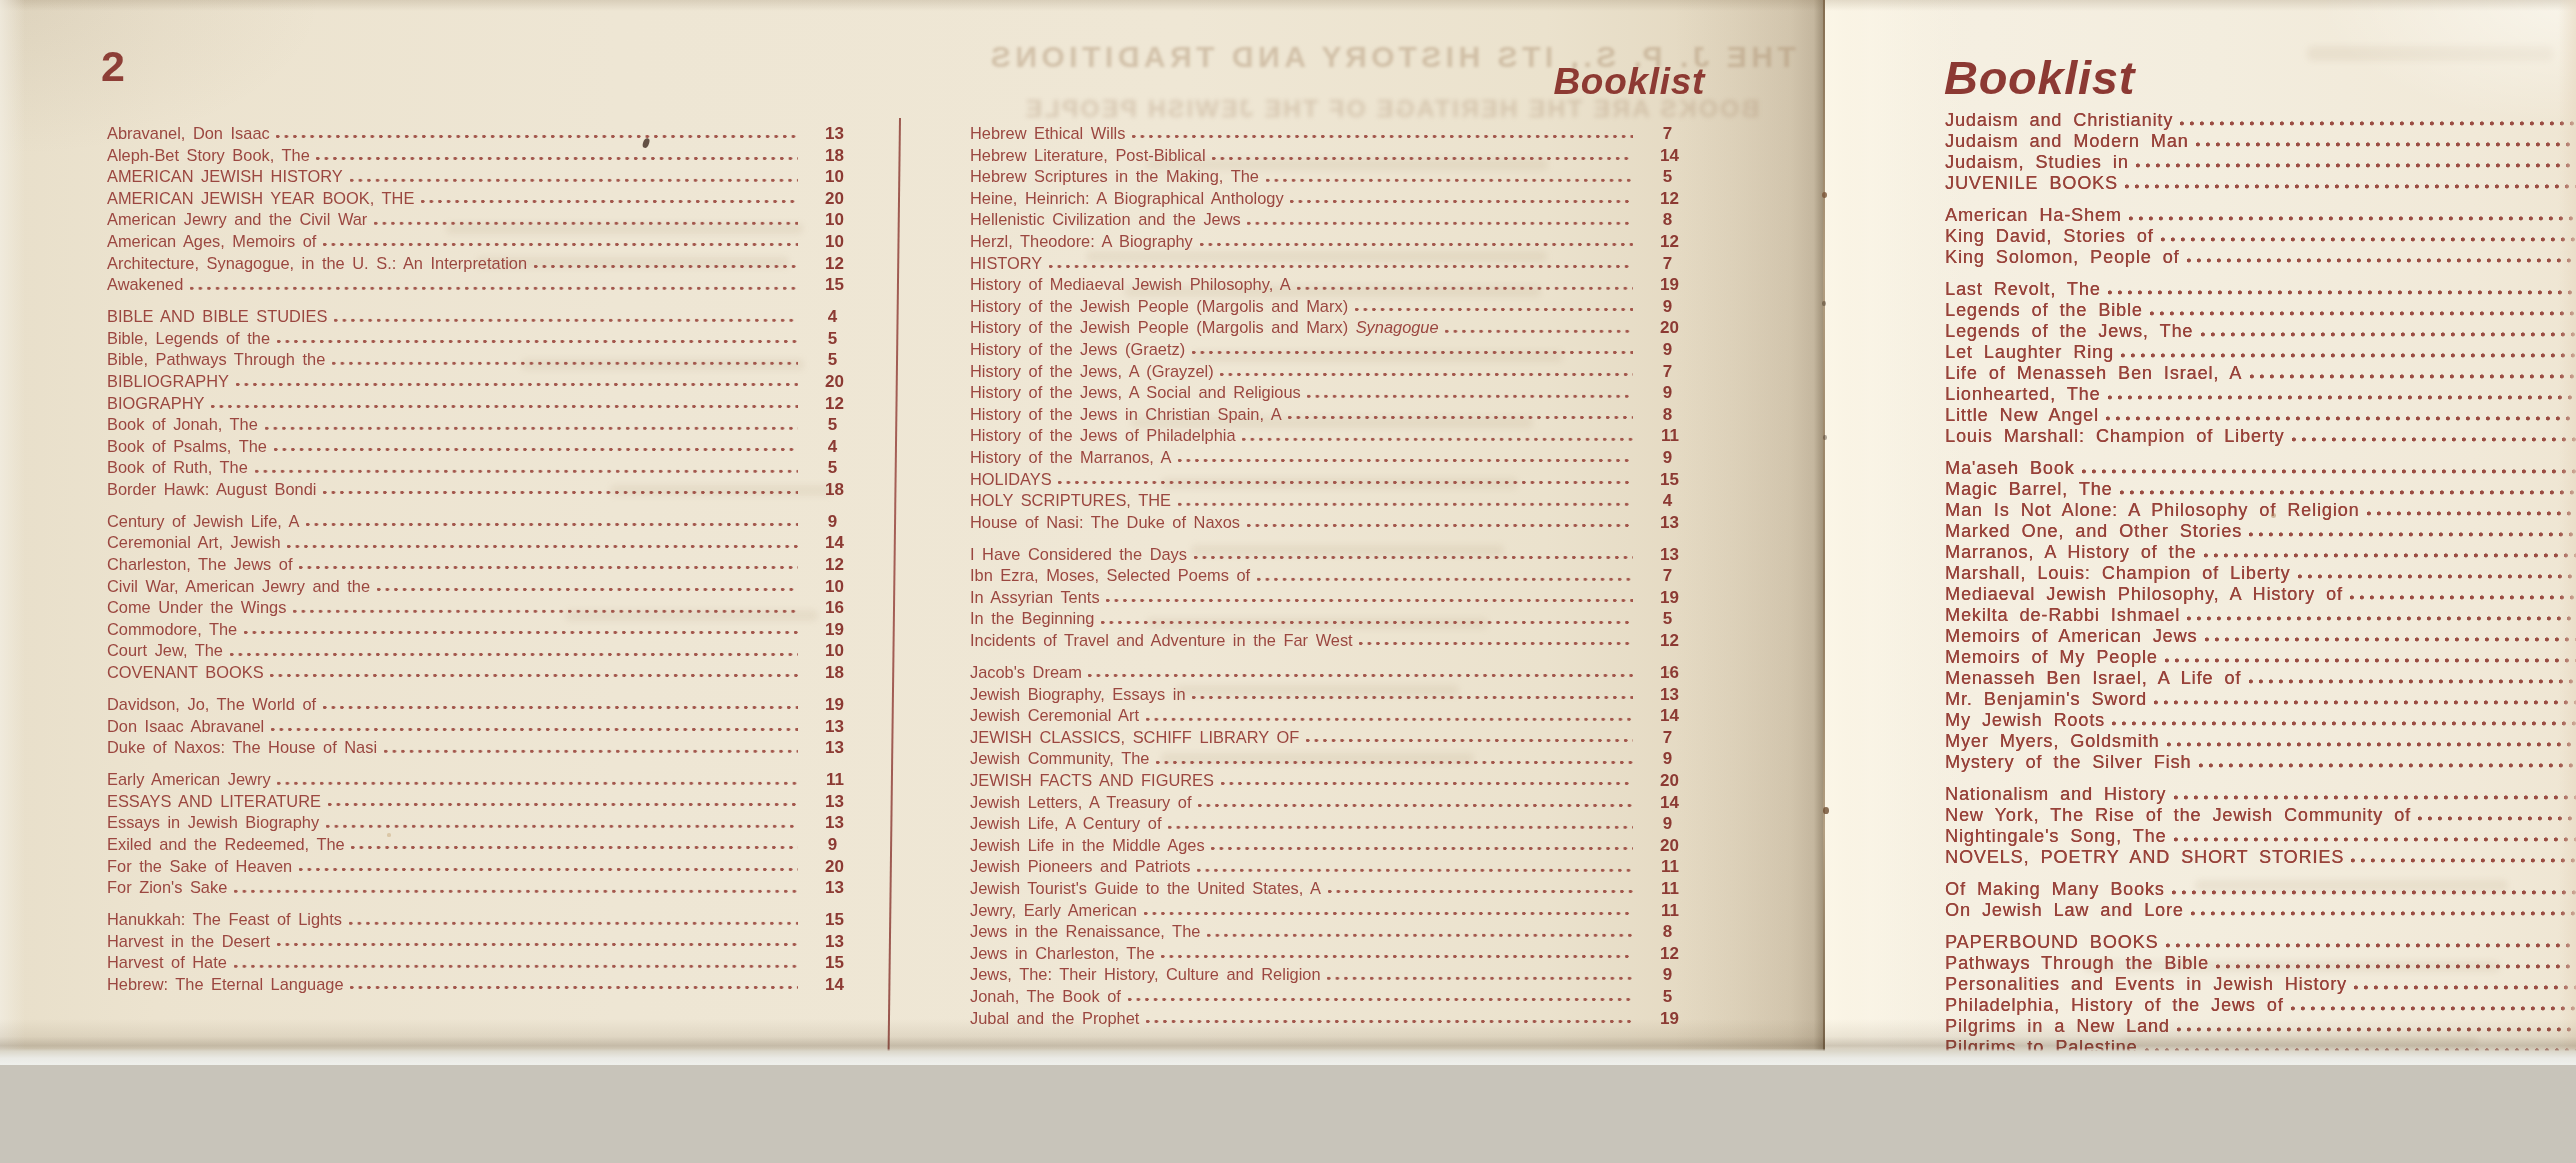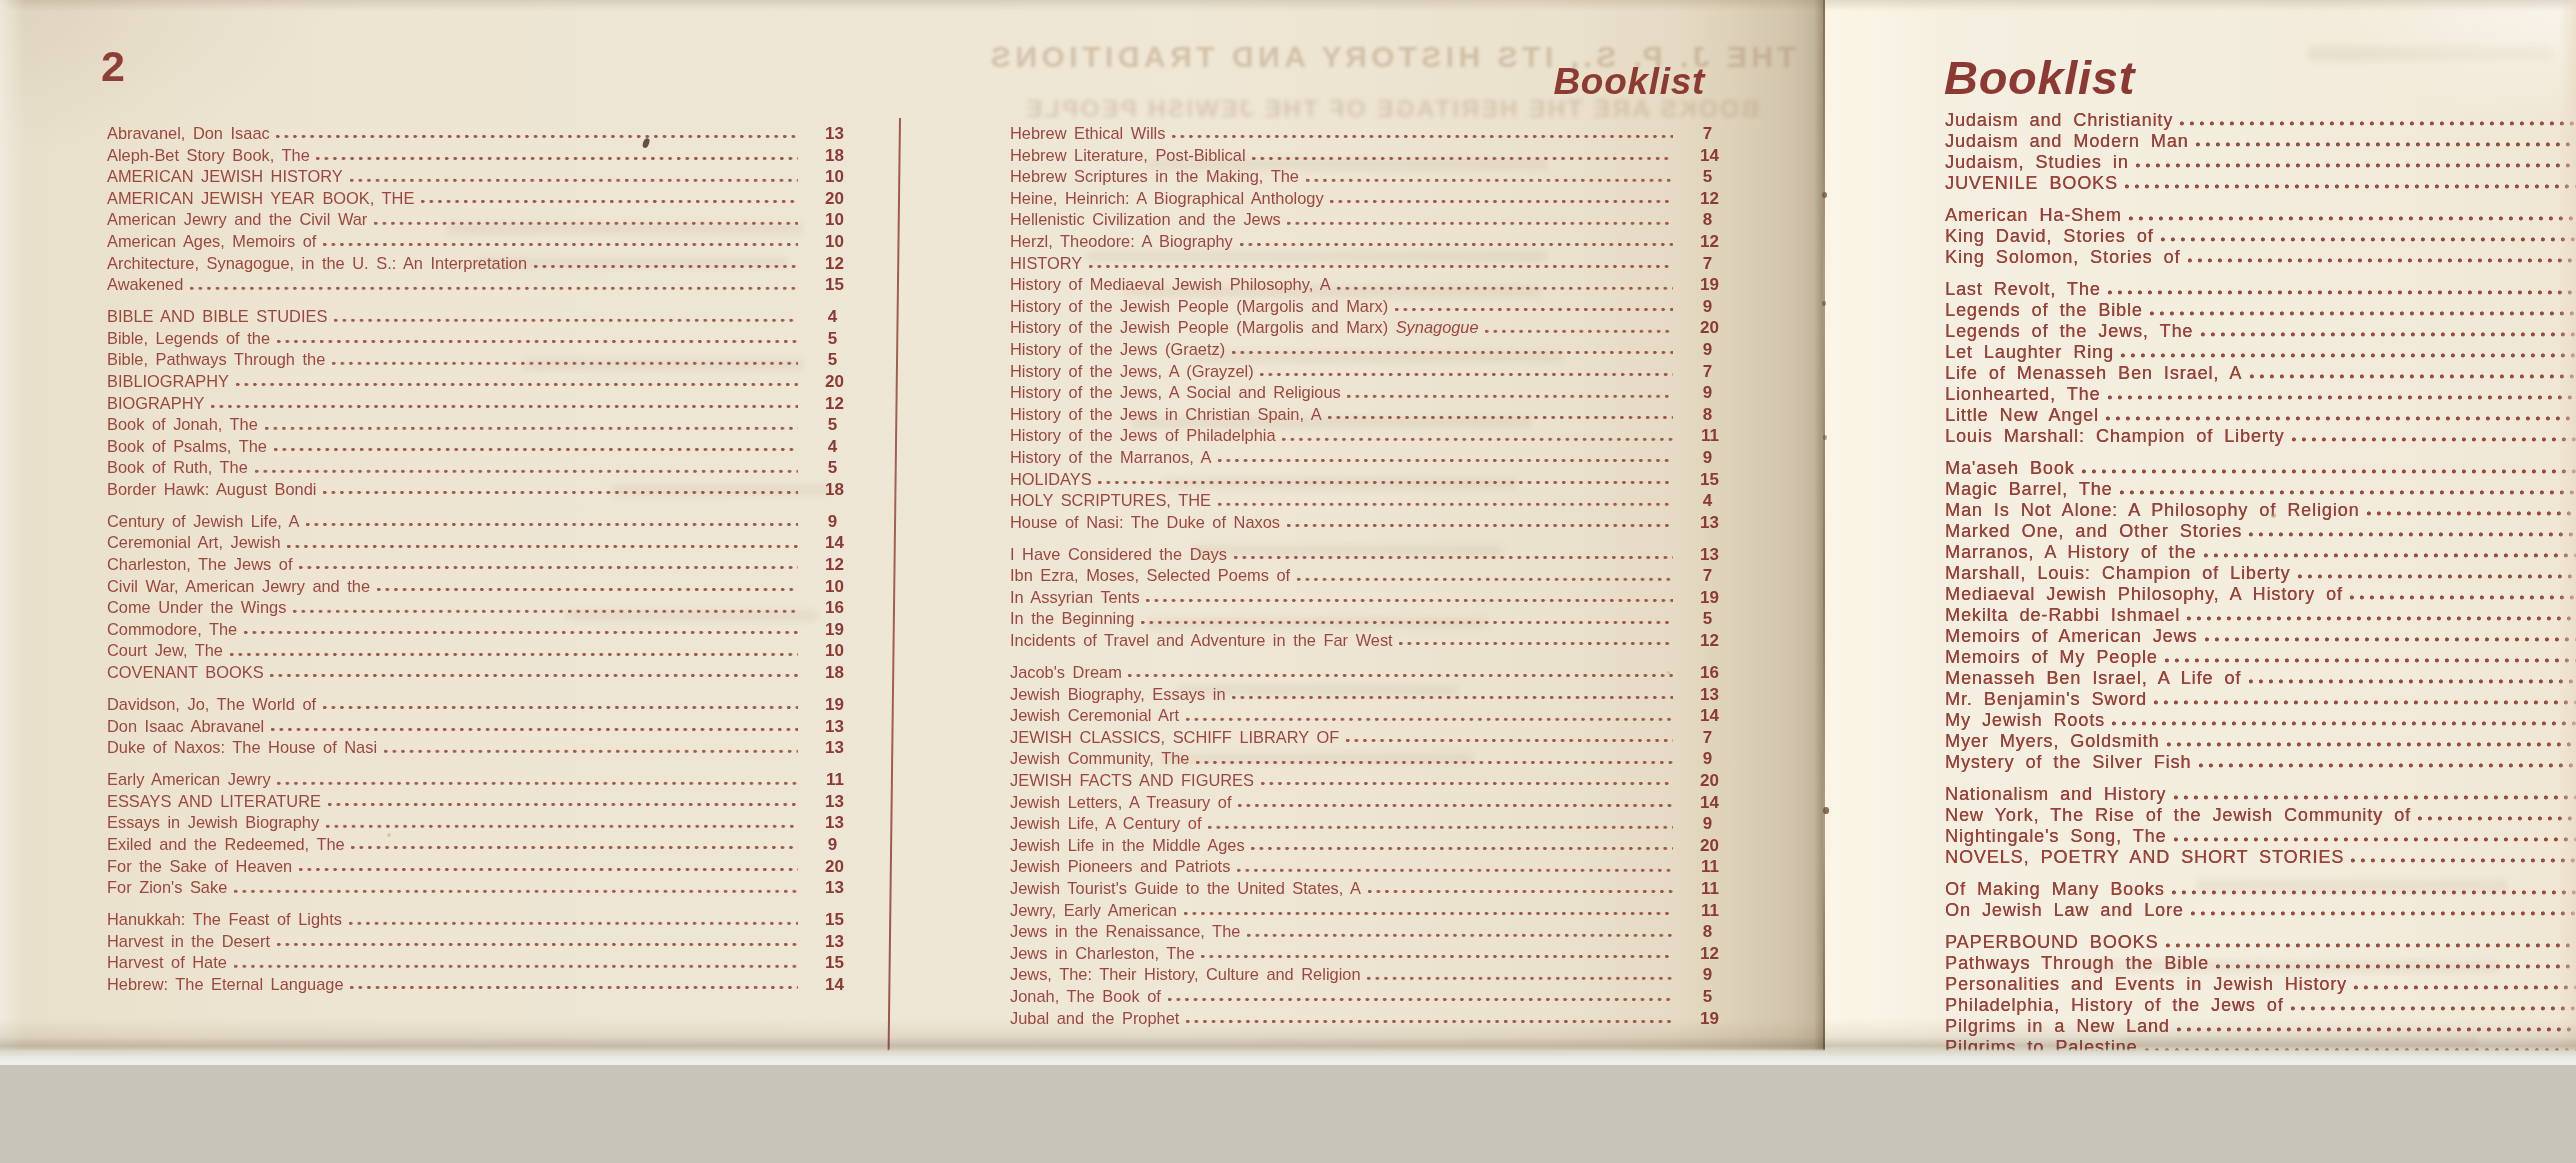--- a/index.html
+++ b/index.html
@@ -34,21 +34,21 @@
   .speck{position:absolute;width:6px;height:10.4px;background:#4a352a;border-radius:60% 40% 55% 45%;transform:rotate(15deg);opacity:.85;}
   .freckle{position:absolute;border-radius:50%;}
   
   .pnum{position:absolute;left:101px;top:45px;font-size:43px;line-height:1;font-weight:bold;color:#8e3d36;}
   .bk-left{position:absolute;left:1296px;top:63px;width:409px;text-align:right;
     font-style:italic;font-weight:bold;font-size:37px;line-height:1;color:#8d3a33;letter-spacing:0.7px;}
   .bk-right{position:absolute;left:1944px;top:54px;font-style:italic;font-weight:bold;
     font-size:47px;line-height:1;color:#8c3933;letter-spacing:0.7px;}
   .col{position:absolute;color:#9b4740;}
   .col-1{left:107px;top:123px;width:737px;}
-  .col-2{left:1010px;top:123px;width:709px;}
+  .col-2{left:970px;top:123px;width:709px;}
   .col-r{left:1945px;top:110px;width:641px;color:#98423a;}
   .row{display:flex;align-items:baseline;height:21.6px;line-height:21.6px;font-size:16.4px;word-spacing:3px;white-space:nowrap;}
   .col-r .row{height:21px;line-height:21px;font-size:18px;letter-spacing:0.9px;word-spacing:5.2px;
     text-shadow:0.3px 0 0 currentColor;}
   .row.gap{margin-top:10.4px;}
   .col-r .row.gap{margin-top:11px;}
   .row .t{flex:0 0 auto;}
   .row .t i{font-style:italic;}
   .leader{flex:1 1 auto;height:6.7px;align-self:flex-end;margin:0 7.4px 4.5px 6.7px;
     background-image:radial-gradient(circle at 1.8px 3.3px,rgba(156,74,64,.92) 1.5px,rgba(156,74,64,0) 1.9px);
@@ -517,21 +517,21 @@
       </div>
       <div class="row gap">
         <span class="t">American Ha-Shem</span>
         <span class="leader"></span>
       </div>
       <div class="row">
         <span class="t">King David, Stories of</span>
         <span class="leader"></span>
       </div>
       <div class="row">
-        <span class="t">King Solomon, Stories of</span>
+        <span class="t">King Solomon, People of</span>
         <span class="leader"></span>
       </div>
       <div class="row gap">
         <span class="t">Last Revolt, The</span>
         <span class="leader"></span>
       </div>
       <div class="row">
         <span class="t">Legends of the Bible</span>
         <span class="leader"></span>
       </div>

